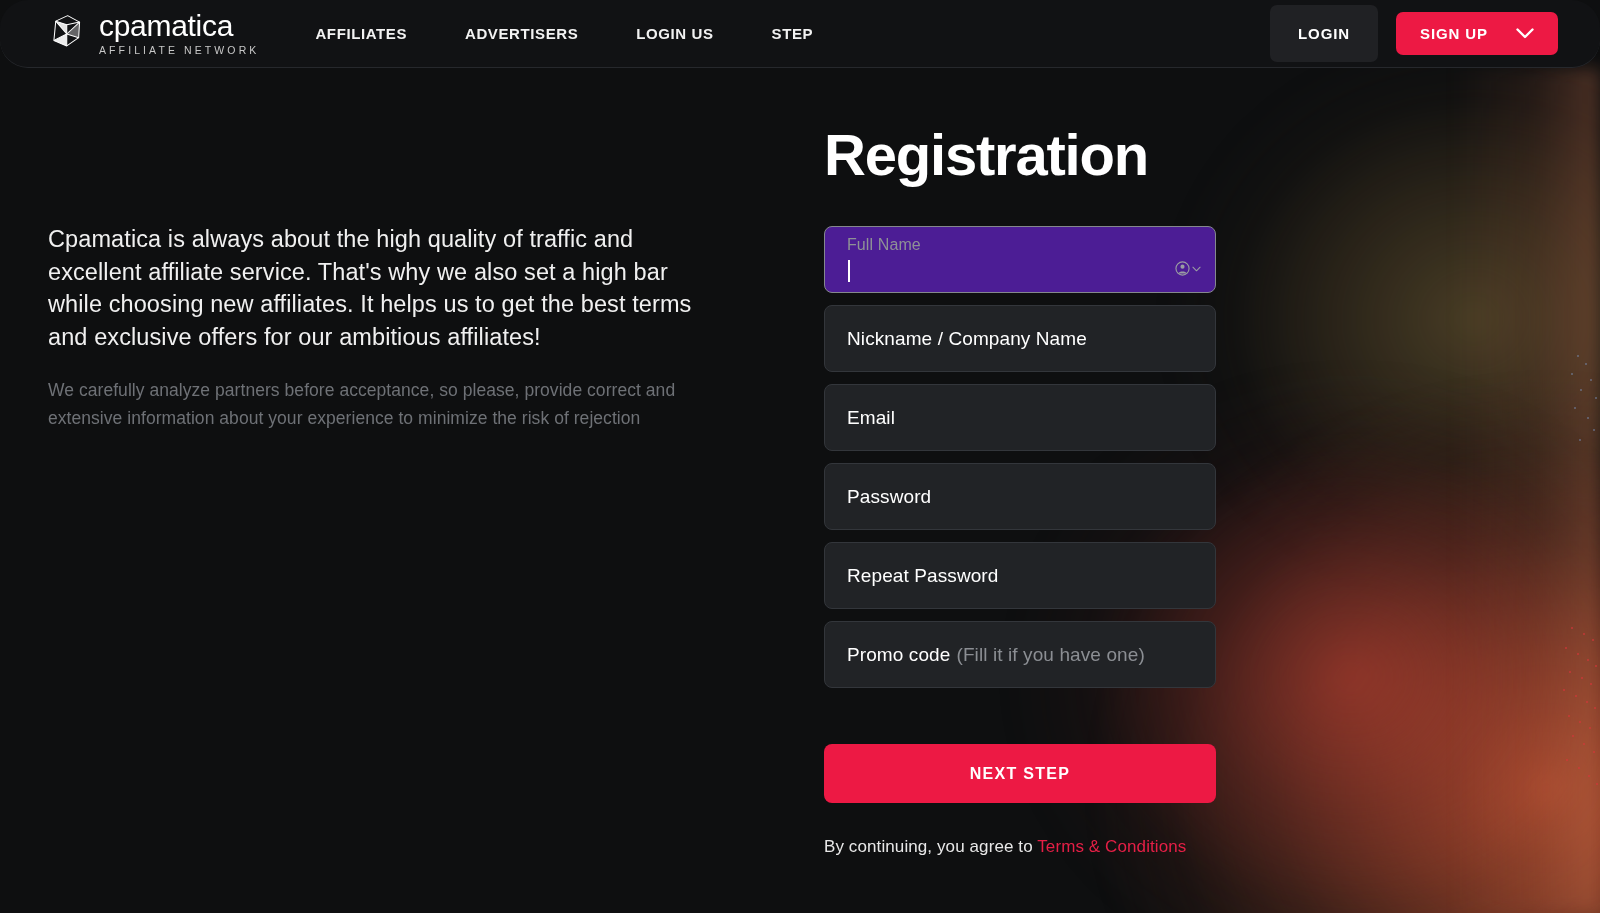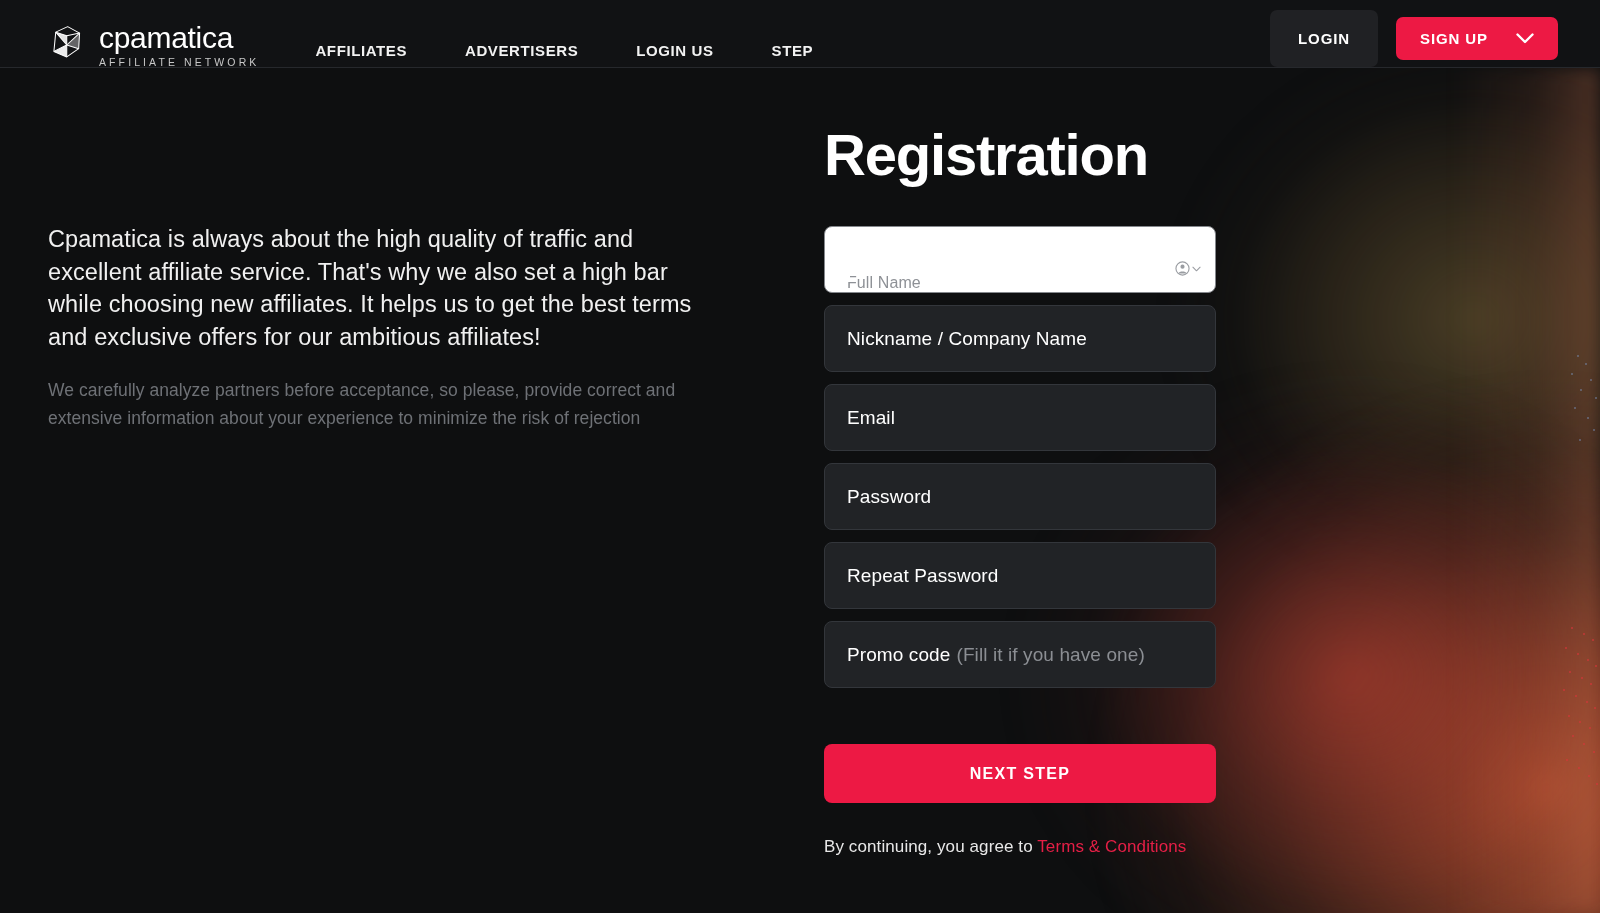--- a/index.html
+++ b/index.html
@@ -94,22 +94,23 @@
 
   
   .header {
     position: absolute;
     top: 0; left: 0;
     width: 1600px;
     height: 68px;
     background: #111214;
     border-bottom: 1px solid #26282c;
     display: flex;
-    align-items: flex-end;
+    align-items: center;
     z-index: 20;
+    border-radius: 28px;
   }
   .brand {
     display: flex;
     align-items: center;
     margin-left: 42px;
     gap: 13px;
     cursor: pointer;
   }
   .brand-mark { width: 44px; height: 44px; display: block; }
   .brand-text { display: flex; flex-direction: column; line-height: 1; }
@@ -239,24 +240,24 @@
     background: #212326;
     border: 1px solid #33363b;
     border-radius: 8px;
     margin-bottom: 12px;
     display: flex;
     align-items: center;
     padding: 0 22px;
     cursor: text;
   }
   .field.focused {
-    background: #ffffff;
+    background: #4c1d95;
     border-color: #85888d;
-    align-items: flex-end;
-    padding-top: 15px;
+    align-items: flex-start;
+    padding-top: 9px;
   }
   .field-label {
     font-size: 19px;
     color: #ffffff;
     font-weight: 400;
     letter-spacing: 0.1px;
   }
   .field.focused .field-label {
     font-size: 16px;
     color: #8e9196;

